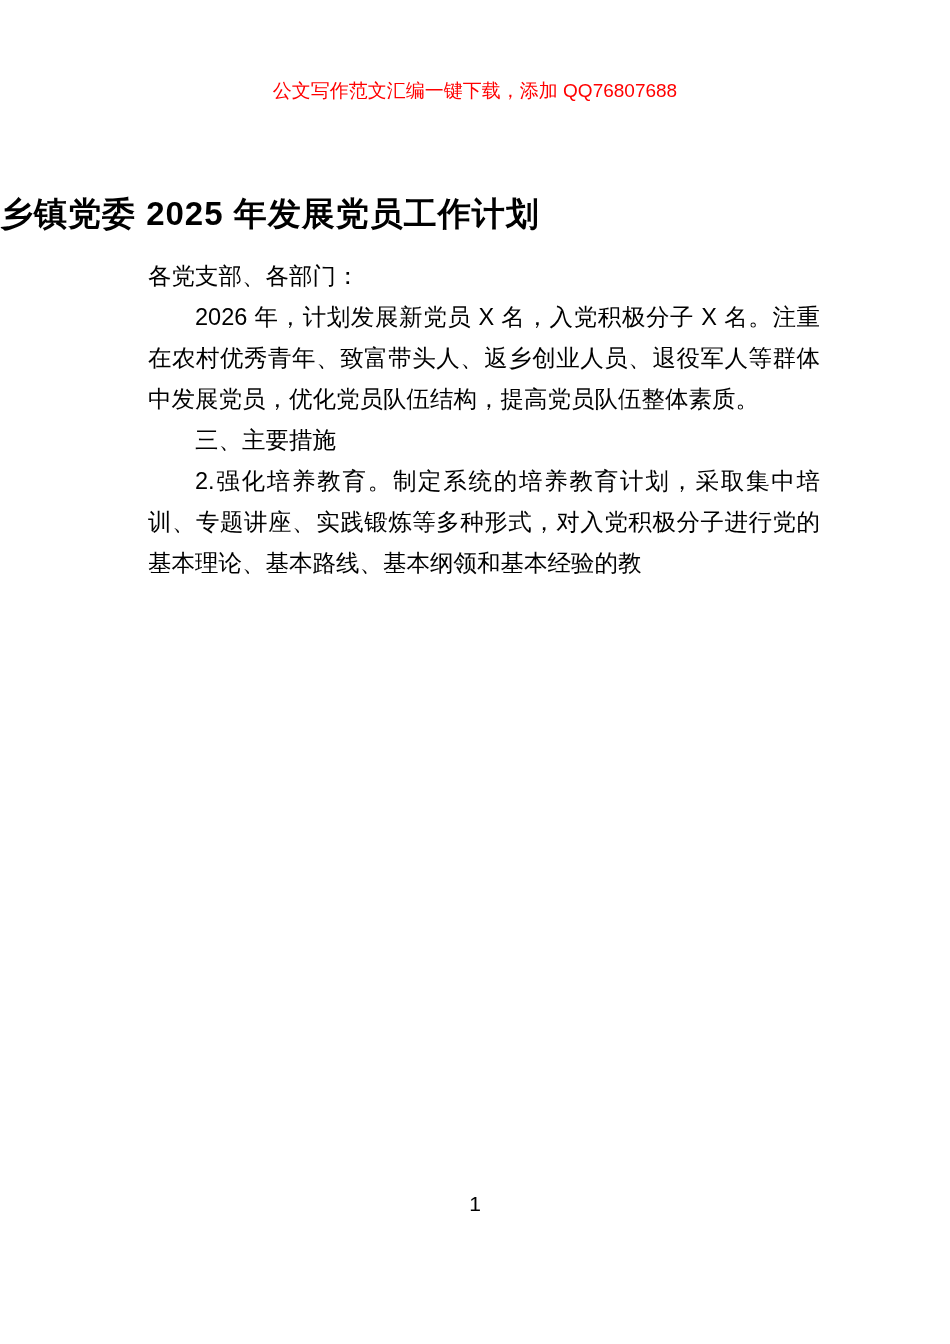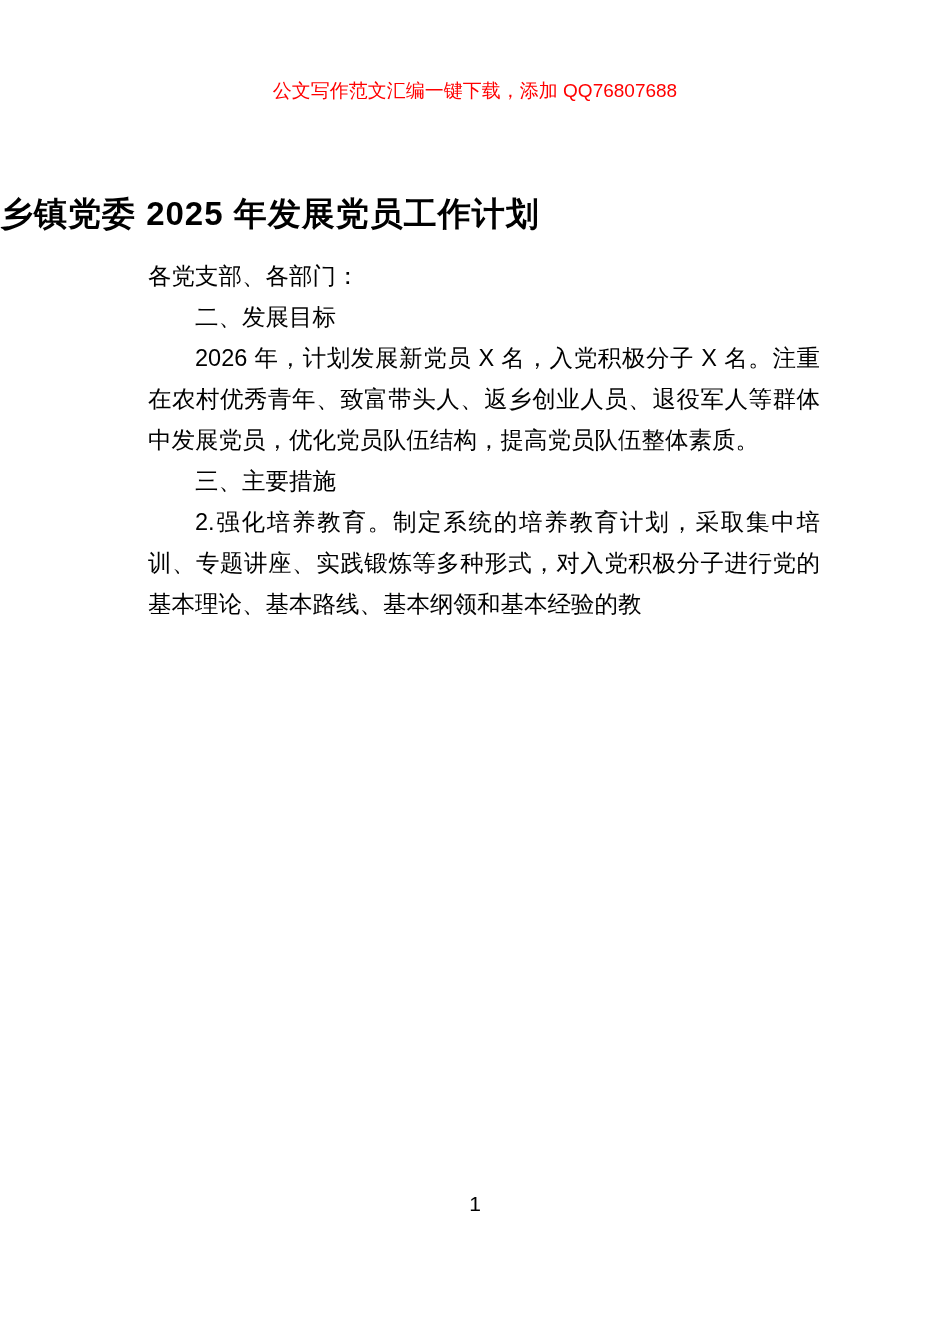--- a/index.html
+++ b/index.html
@@ -81,21 +81,20 @@
 <body>
 
 <div class="page">
 
   <div class="watermark">公文写作范文汇编一键下载，添加 QQ76807688</div>
 
   <h1 class="doc-title">乡镇党委 2025 年发展党员工作计划</h1>
 
   <div class="body-text">
     <p class="noindent">各党支部、各部门：</p>
-    <p class="indent">二、发展目标</p>
     <p class="indent">2026 年，计划发展新党员 X 名，入党积极分子 X 名。注重在农村优秀青年、致富带头人、返乡创业人员、退役军人等群体中发展党员，优化党员队伍结构，提高党员队伍整体素质。</p>
     <p class="indent">三、主要措施</p>
     <p class="indent">2.强化培养教育。制定系统的培养教育计划，采取集中培训、专题讲座、实践锻炼等多种形式，对入党积极分子进行党的基本理论、基本路线、基本纲领和基本经验的教</p>
   </div>
 
   <div class="page-number">1</div>
 
 </div>
 
 </body></html>

